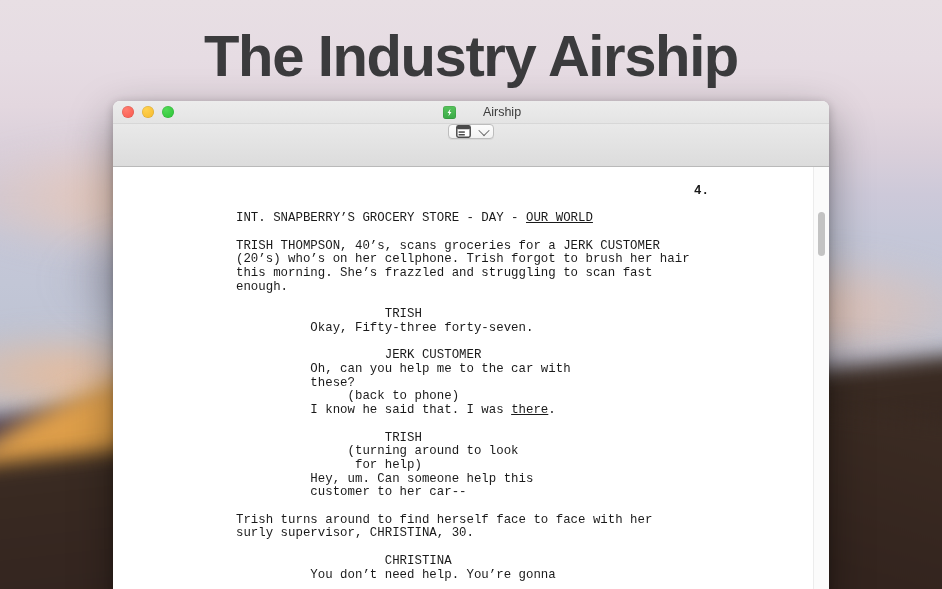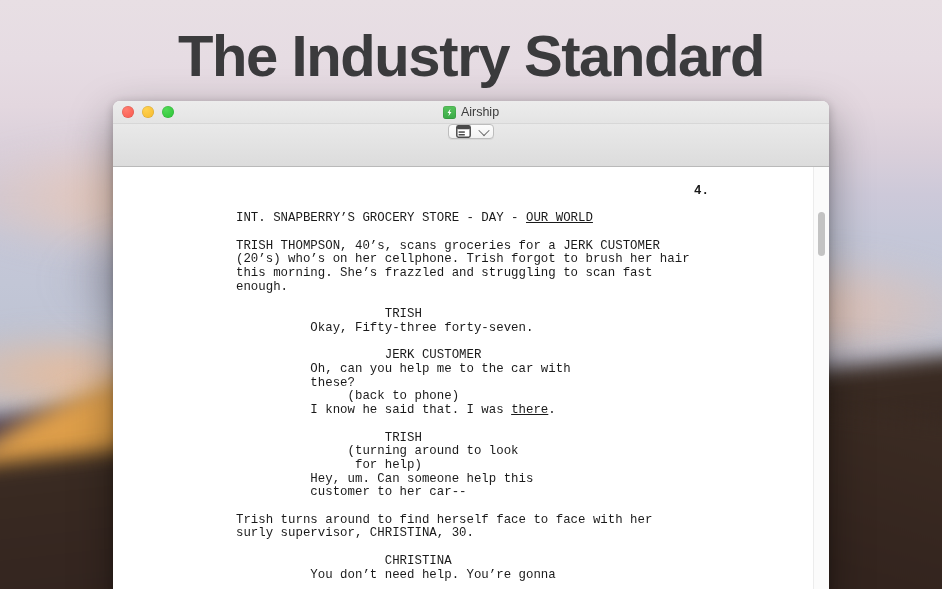--- a/index.html
+++ b/index.html
@@ -205,21 +205,21 @@
     width: 13px; height: 13px;
     border-radius: 3px;
     background: linear-gradient(180deg, #57c45d 0%, #39a945 100%);
     display: inline-flex;
     align-items: center;
     justify-content: center;
     box-shadow: inset 0 0 0 0.5px rgba(0,0,0,0.18);
     pointer-events: auto;
   }
   #doc-title .app-icon svg { display: block; }
-  #doc-title .tl { pointer-events: auto; }
+  #doc-title .tl { pointer-events: auto; margin-left: 22px; }
 
   
   #toolbar {
     height: 42px;
     background: linear-gradient(180deg, #e9e9e9 0%, #dcdcdc 100%);
     border-bottom: 1px solid #b9b9b9;
     display: flex;
     align-items: center;
     padding: 0 10px;
     gap: 16px;
@@ -372,21 +372,21 @@
   <div id="cloud-d"></div>
   <div id="cloud-e"></div>
   <div id="cloud-f"></div>
   <div id="hills-left"></div>
   <div id="hills-right"></div>
   <div id="dune-gold"></div>
   <div id="dune-dark"></div>
   <div id="dune-dark-right"></div>
 </div>
 
-<div id="headline">The Industry Standard</div>
+<div id="headline">The Industry Airship</div>
 
 <div id="window">
 
   <div id="titlebar">
     <div class="traffic">
       <div class="light close"></div>
       <div class="light min"></div>
       <div class="light max"></div>
     </div>
     <div id="doc-title">

